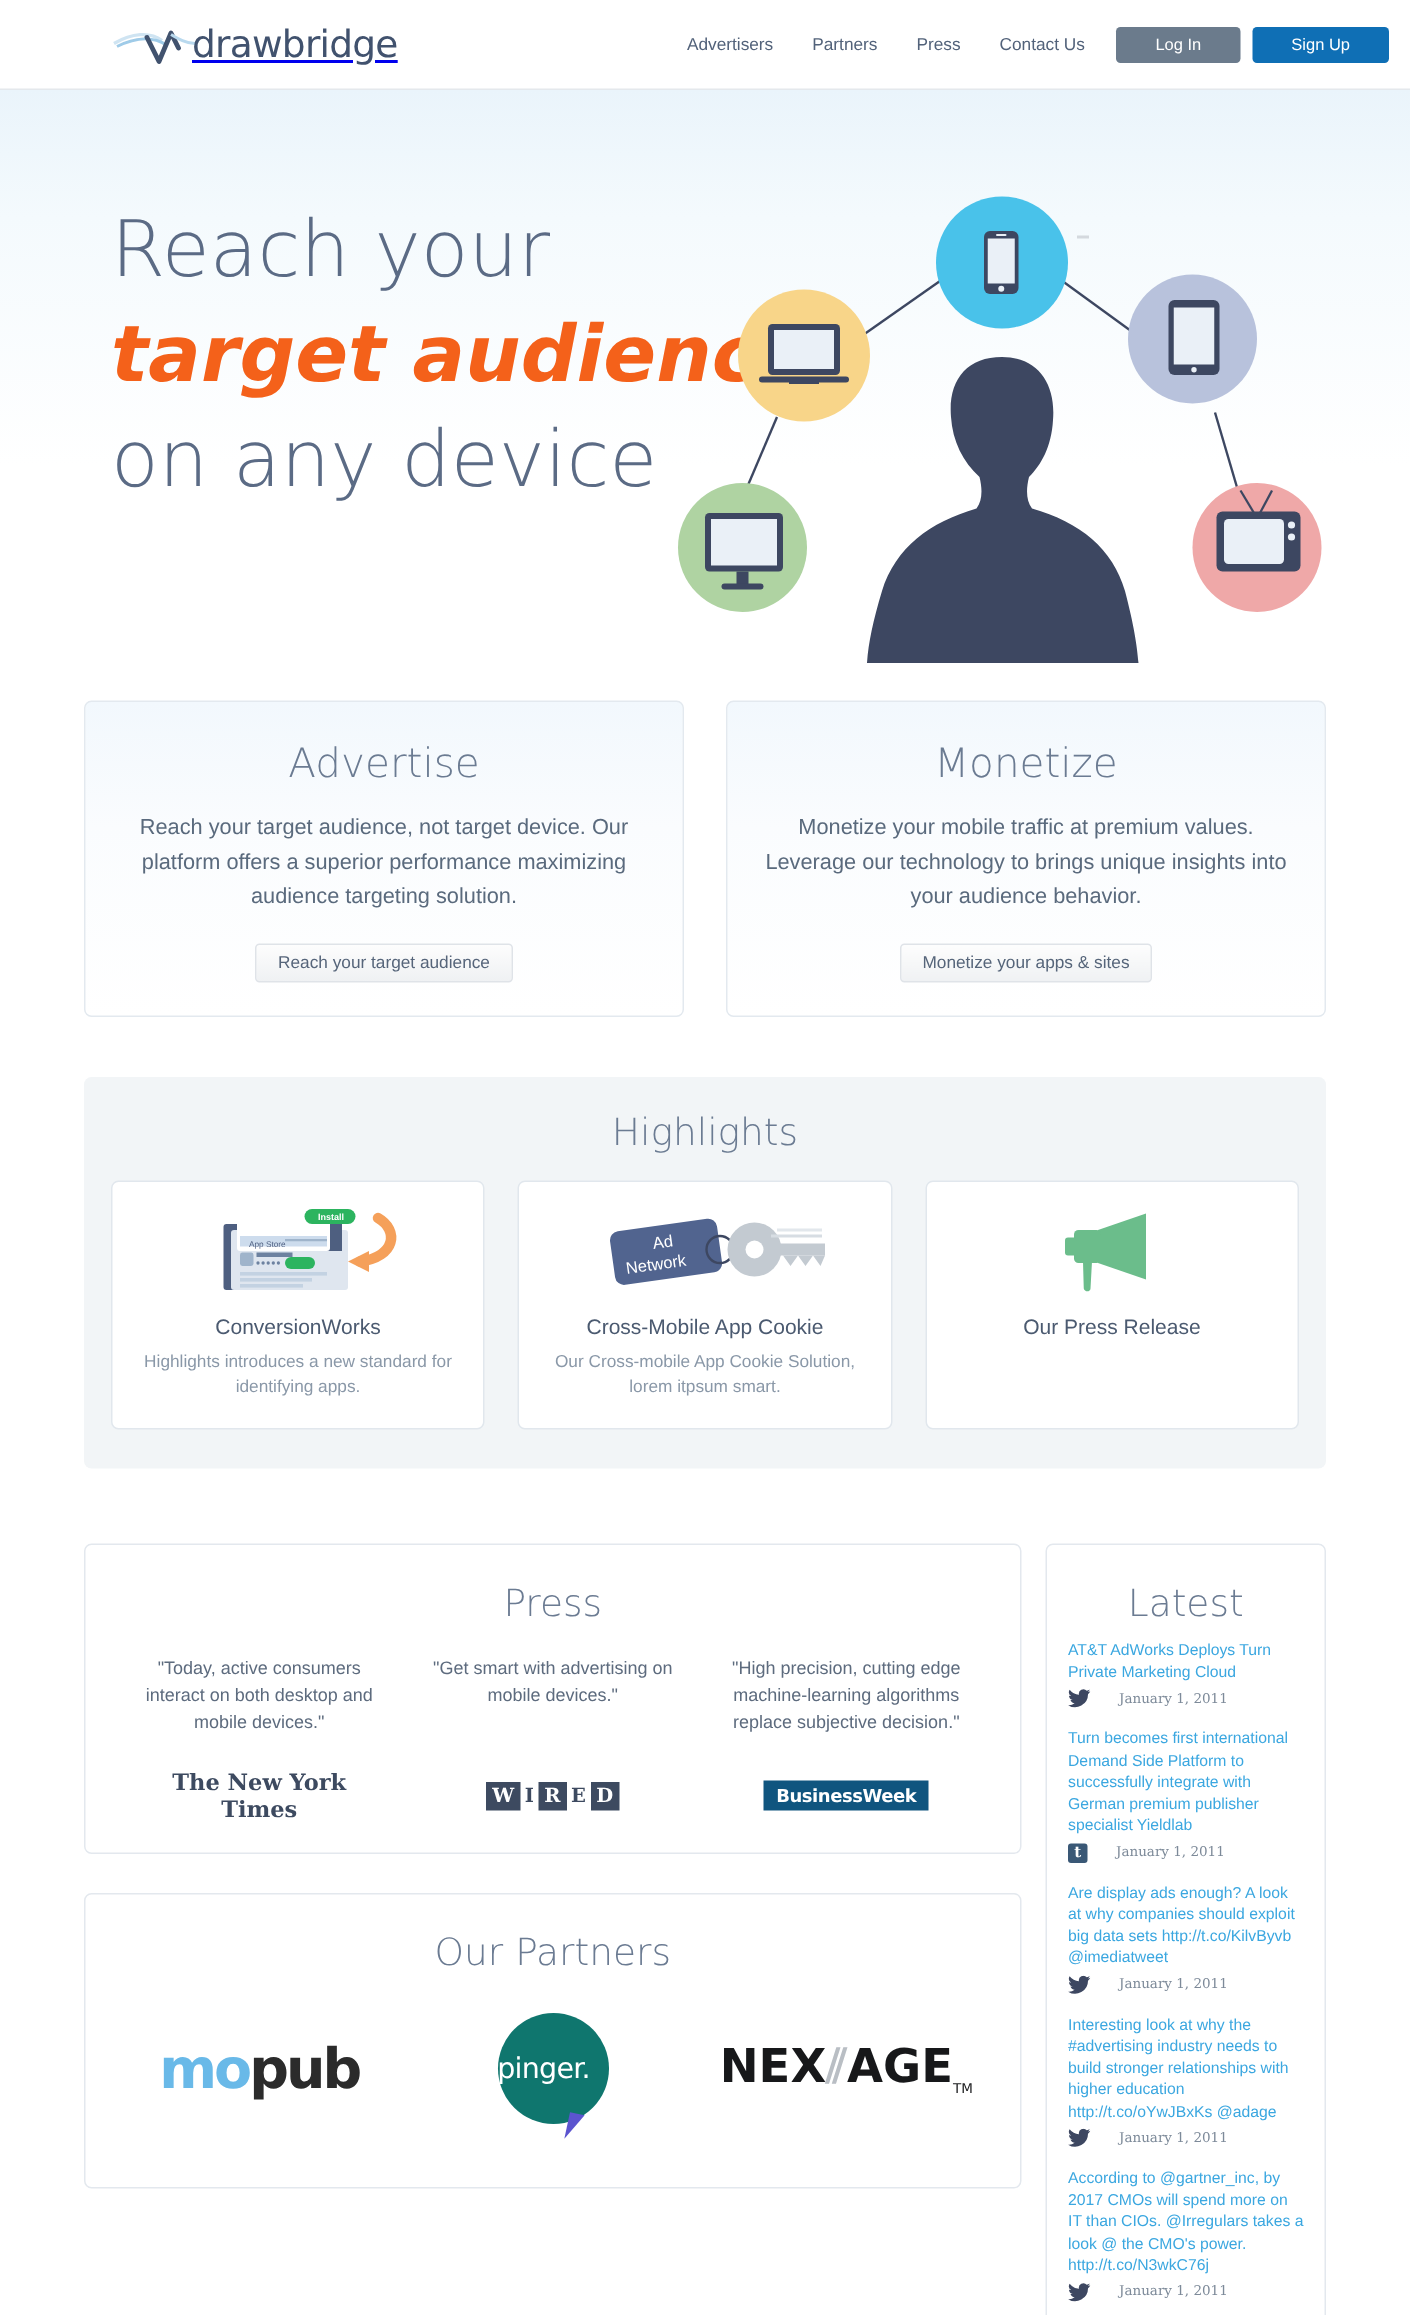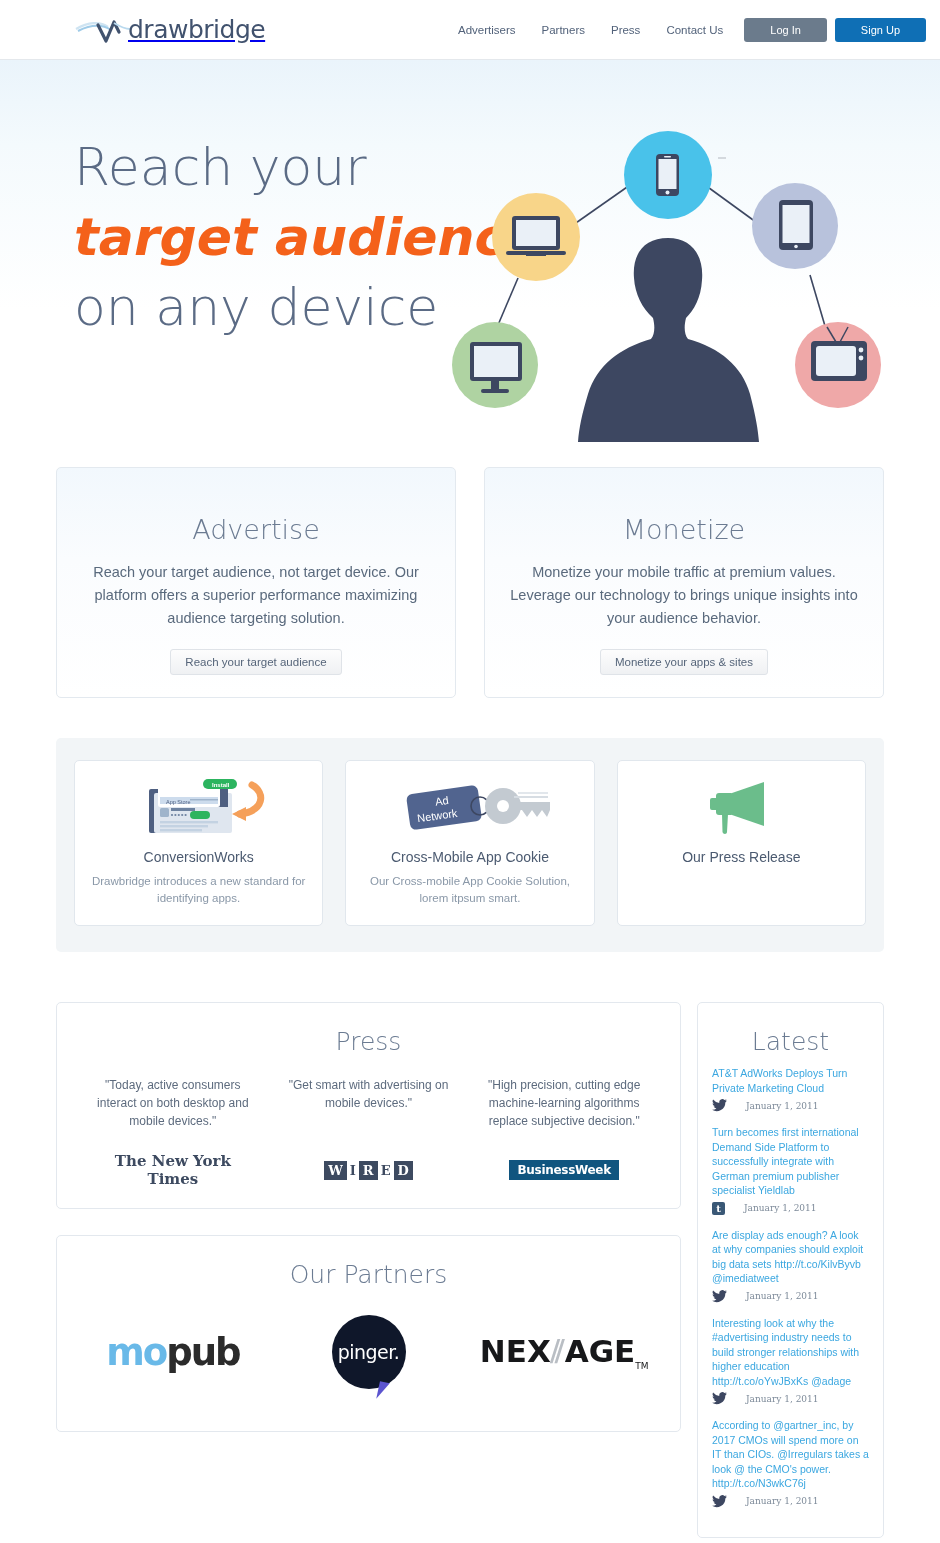--- a/index.html
+++ b/index.html
@@ -60,21 +60,21 @@
   
   .promos { display:flex; gap:28px; padding:0 56px; margin-top:22px; }
   .promo {
     flex:1; border:1px solid #e3e9ef; border-radius:5px;
     background:linear-gradient(180deg,#f2f8fd 0%, #fafcfe 40%, #ffffff 100%);
     padding:26px 24px 22px; text-align:center;
     min-height:192px;
   }
   .promo h2 {
     font-family:"DejaVu Sans", sans-serif;
-    font-size:27px; font-weight:300; color:#6b7b92; margin-bottom:16px;margin-top:20px;
+    font-size:27px; font-weight:300; color:#6b7b92; margin-bottom:16px;
   }
   .promo p { font-size:14.5px; line-height:23px; color:#5a6a7d; }
   .promo-btn {
     margin-top:19px; display:inline-block;
     font-size:11.5px; color:#56657a;
     background:linear-gradient(180deg,#fdfdfd,#eff1f3);
     border:1px solid #dfe3e8; border-radius:3px;
     padding:6px 14px; cursor:pointer;
     font-family:"Liberation Sans", sans-serif;
   }
@@ -123,22 +123,22 @@
   .bw {
     background:#10557f; color:#fff; font-family:"DejaVu Sans", sans-serif;
     font-weight:bold; font-size:12px; padding:3px 8px; letter-spacing:-0.3px;
   }
   .partners-row { display:flex; padding:18px 18px 40px; align-items:center; }
   .partner-col { flex:1; display:flex; align-items:center; justify-content:center; height:78px; }
   .mopub { font-family:"DejaVu Sans", sans-serif; font-size:37px; font-weight:bold; letter-spacing:-2px; }
   .mopub .mo { color:#69b9e8; }
   .mopub .pub { color:#2b2b2b; }
   .pinger-bubble {
-    width:74px; height:74px; border-radius:50%; background:#0f172a;
-    display:flex; align-items:center; justify-content:center; position:relative;
+    width:74px; height:74px; border-radius:50%; background:#0f766e;
+    display:flex; align-items:center; justify-content:flex-start; position:relative;
   }
   .pinger-bubble:after {
     content:""; position:absolute; bottom:-11px; left:46px;
     width:0;height:0;border-left:10px solid #5b54cf;
     border-bottom:18px solid transparent; transform:rotate(12deg);
   }
   .pinger-txt { color:#fff; font-size:19px; font-family:"DejaVu Sans", sans-serif; font-weight:500; letter-spacing:-0.5px; z-index:2;}
   .nexage { font-family:"DejaVu Sans", sans-serif; font-size:31px; font-weight:bold; color:#17181a; letter-spacing:0px; position:relative;}
   .nexage .slash { color:#b9bec4; }
   .nexage .tm { font-size:9px; vertical-align:sub; font-weight:normal; }
@@ -268,20 +268,21 @@
       <button class="promo-btn">Reach your target audience</button>
     </div>
     <div class="promo">
       <h2>Monetize</h2>
       <p>Monetize your mobile traffic at premium values. Leverage our technology to brings unique insights into your audience behavior.</p>
       <button class="promo-btn">Monetize your apps &amp; sites</button>
     </div>
   </div>
 
   <div class="highlights">
+    <h2>Highlights</h2>
     <div class="hl-row">
 
       <div class="hl-card">
         <div class="hl-icon">
           <svg width="150" height="62" viewBox="0 0 150 62">
             <rect x="25" y="12" width="20" height="44" rx="2" fill="#4e5f80"></rect>
             <rect x="30" y="16" width="78" height="40" rx="2" fill="#dfe6ef"></rect>
             <rect x="80" y="4" width="24" height="26" fill="#4e5f80"></rect>
             <rect x="34" y="8" width="62" height="22" rx="2" fill="#ffffff"></rect>
             <rect x="36" y="20" width="58" height="7" fill="#cddced"></rect>
@@ -300,21 +301,21 @@
             <rect x="36" y="44" width="58" height="2.4" fill="#c3d2e2"></rect>
             <rect x="36" y="48" width="48" height="2.4" fill="#c3d2e2"></rect>
             <rect x="36" y="52" width="42" height="2.4" fill="#c3d2e2"></rect>
             <rect x="79" y="2" width="34" height="10" rx="5" fill="#2cb45f"></rect>
             <text x="88" y="9.5" font-family="'Liberation Sans',sans-serif" font-size="6" font-weight="bold" fill="#ffffff">Install</text>
             <path d="M128 8 C142 16, 140 34, 116 37" stroke="#f5a05a" stroke-width="7" fill="none" stroke-linecap="round"></path>
             <path d="M122 30 L108 37 L122 44 Z" fill="#f5a05a"></path>
           </svg>
         </div>
         <h3>ConversionWorks</h3>
-        <p>Drawbridge introduces a new standard for identifying apps.</p>
+        <p>Highlights introduces a new standard for identifying apps.</p>
       </div>
 
       <div class="hl-card">
         <div class="hl-icon">
           <svg width="160" height="62" viewBox="0 0 160 62">
             <g transform="rotate(-8 58 30)">
               <rect x="18" y="12" width="72" height="36" rx="6" fill="#51648f"></rect>
               <text x="46" y="27" font-family="'Liberation Sans',sans-serif" font-size="11" fill="#ffffff">Ad</text>
               <text x="26" y="41" font-family="'Liberation Sans',sans-serif" font-size="11" fill="#ffffff">Network</text>
             </g>

